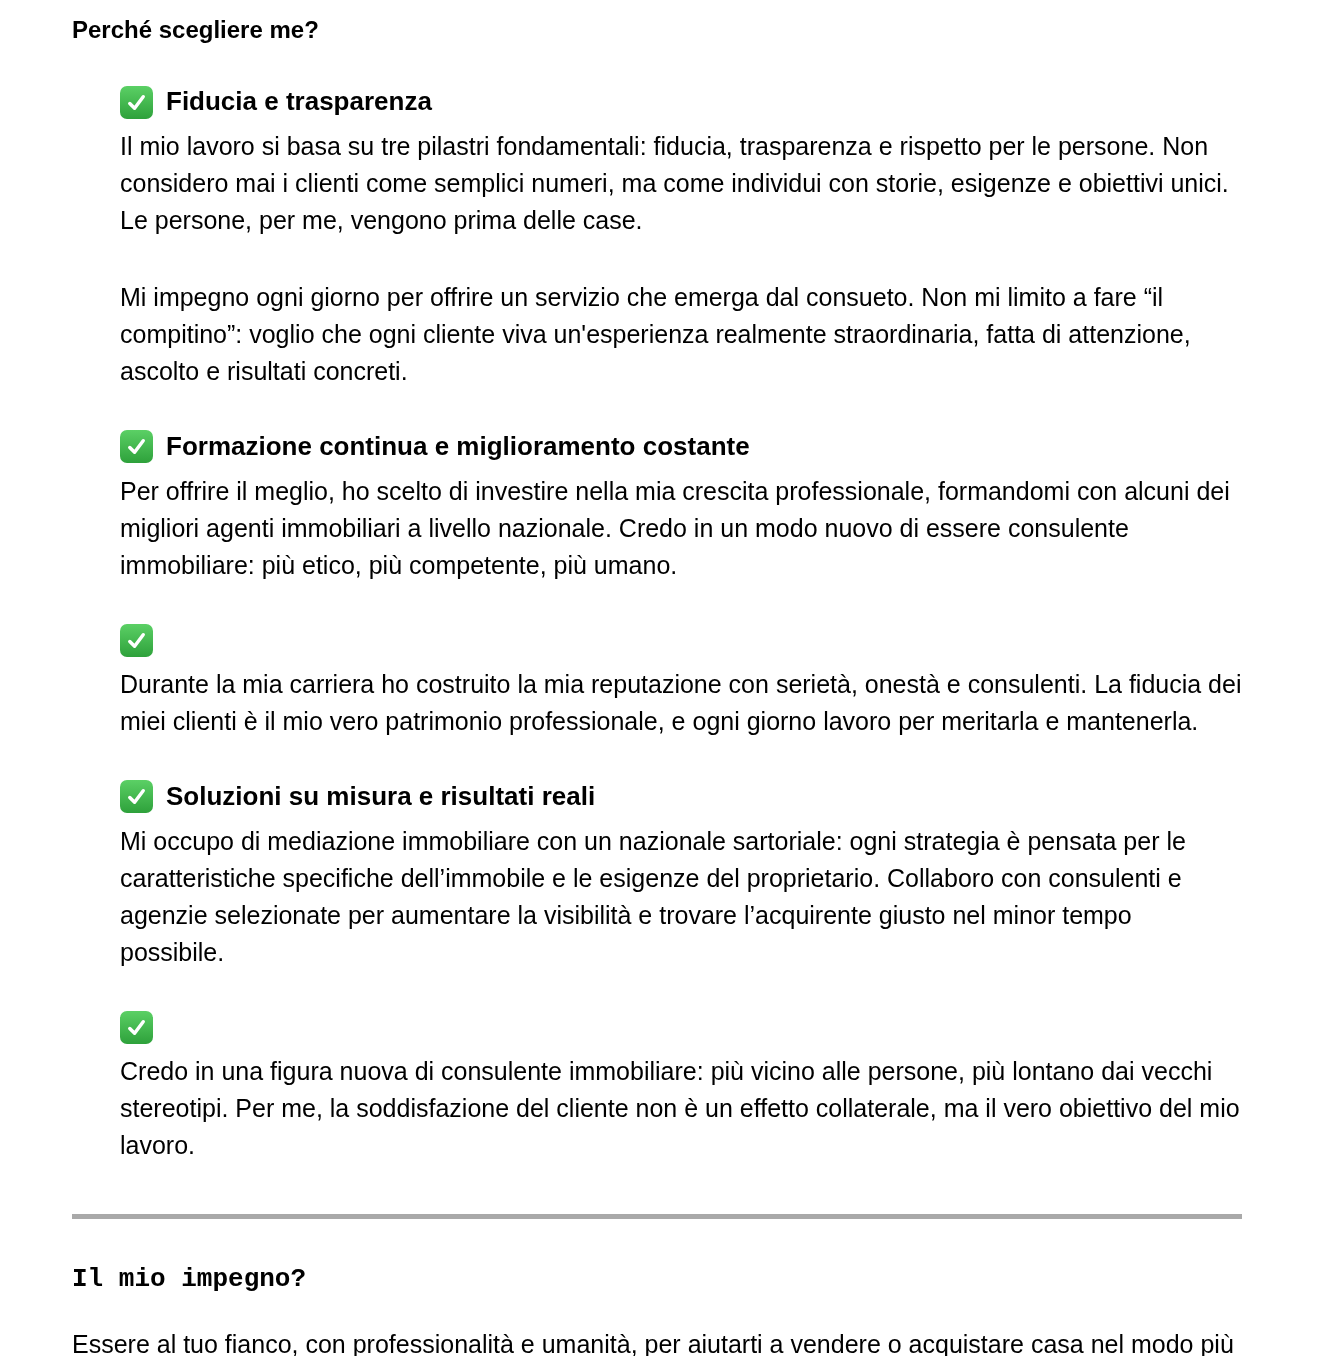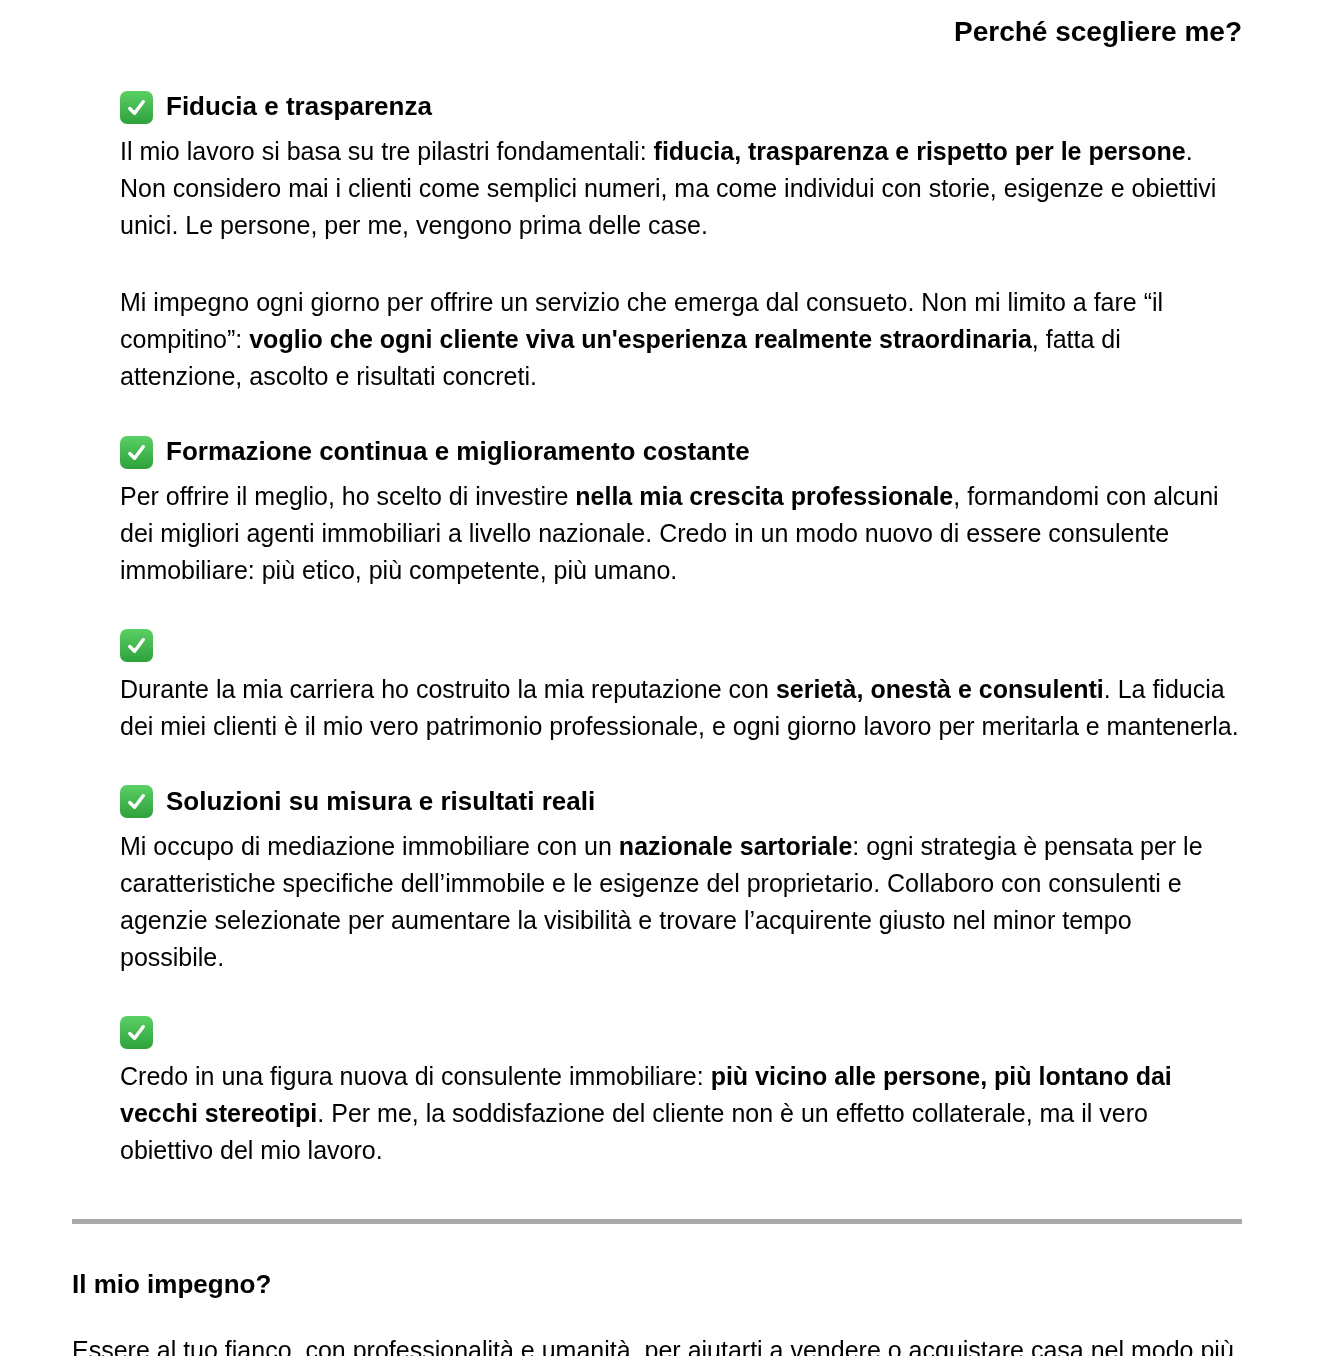--- a/index.html
+++ b/index.html
@@ -14,25 +14,24 @@
     width: 1338px;
     min-height: 1356px;
     font-family: "Liberation Sans", sans-serif;
     color: var(--text-black);
   }
   .page {
     padding: 14px 96px 40px 72px;
     max-width: 1338px;
   }
   .doc-title {
-    font-size: 28px;
+    font-size: 24px;
     font-weight: bold;
     margin: 0 0 14px 0;
     line-height: 1.3;
-    text-align: right;
   }
   .section { margin-top: 40px; margin-left: 48px; }
   .section-heading {
     font-size: 26px;
     font-weight: bold;
     margin: 0 0 9px 0;
     line-height: 1.3;
     display: flex;
     align-items: center;
   }
@@ -46,32 +45,33 @@
     background: linear-gradient(180deg, var(--check-top) 0%, var(--check-bottom) 100%);
     margin-right: 13px;
     flex: 0 0 auto;
   }
   .check-icon svg { display: block; }
   .section-body, .footer-body {
     font-size: 25px;
     line-height: 1.48;
     margin: 0;
   }
-  .section-body strong, .footer-body strong { font-weight: bold; }
+  .section-body strong, .footer-body strong { font-weight: normal; }
   .divider {
     height: 5px;
     background: var(--divider-gray);
     border: none;
     margin: 50px 0 44px 0;
   }
   .footer-heading {
     font-size: 26px;
     font-weight: bold;
     margin: 0 0 30px 0;
     line-height: 1.3;
+    font-family: Liberation Mono, monospace;
   }
 </style>
 </head>
 <body>
 
 <div class="page">
 
   <h1 class="doc-title">Perché scegliere me?</h1>
 
   <div id="sections-container">

